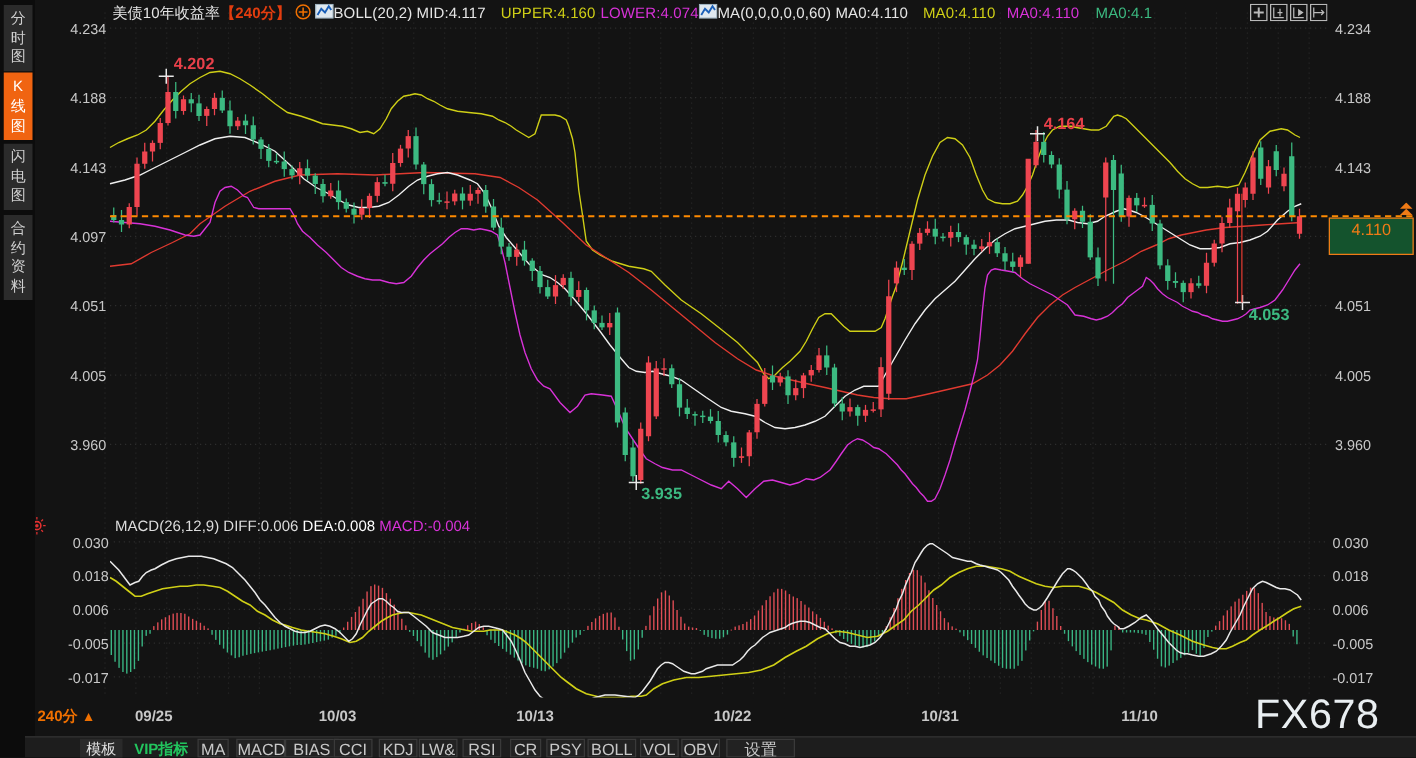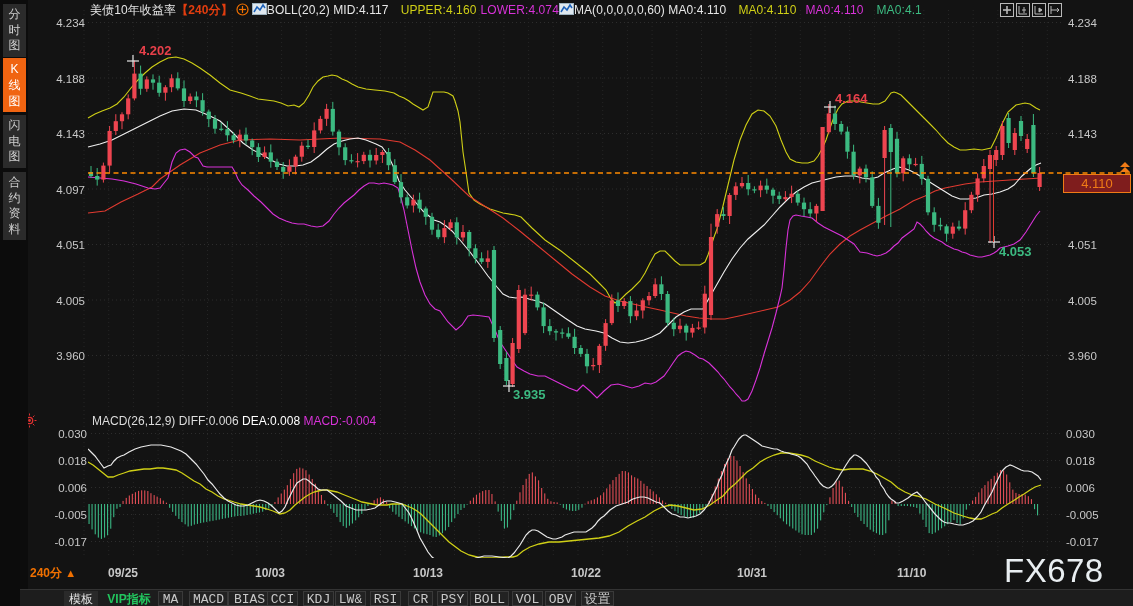--- a/index.html
+++ b/index.html
@@ -2,21 +2,21 @@
 <html><head><meta charset="utf-8"><style>
 *{margin:0;padding:0;box-sizing:border-box}
 body{width:1133px;height:606px;background:#131313;font-family:"Liberation Sans",sans-serif;position:relative;overflow:hidden}
 .abs{position:absolute}
 .hdr{font-size:12px;color:#e6e6e6;white-space:nowrap}
 .sidebar{position:absolute;left:0;top:0;width:28px;height:606px;background:#0c0c0c}
 .tab{position:absolute;left:3px;width:23px;background:#2b2b2b;color:#cfcfcf;font-size:12px;text-align:center;line-height:15.5px;padding:3px 0}
 .tab.act{background:#f06411;color:#fff}
 .timebar{position:absolute;left:0;top:565px;width:1133px;height:24px;color:#c8c8c8;font-size:12px;font-weight:bold}
 .toolbar{position:absolute;left:20px;top:589px;width:1113px;height:17px;background:#1d1d1d;border-top:1px solid #333;font-size:12px;color:#b8b8b8}
-.tbtn{position:absolute;top:1px;height:15px;line-height:15px;text-align:center;font-family:Liberation Mono, monospace;font-size:13px;color:#c8c8c8;border:1px solid #3a3a3a;background:#222}
+.tbtn{position:absolute;top:1px;height:15px;line-height:15px;text-align:center;font-family:Liberation Sans, sans-serif;font-size:13px;color:#c8c8c8;border:1px solid #3a3a3a;background:#222}
 </style></head><body>
 
 <svg class="abs" style="left:0;top:0" width="1133" height="606" viewBox="0 0 1133 606">
 <defs>
       <clipPath id="macdclip">
         <rect x="88" y="408" width="974" height="150"></rect>
       </clipPath>
     </defs>
 <g stroke="#2d2d2d" stroke-width="1" stroke-dasharray="1,3">
       <line x1="88" y1="22.5" x2="1062" y2="22.5"></line>
@@ -794,21 +794,21 @@
       <line x1="4" y1="11" x2="2.6" y2="12.4"></line>
     </g>
 </svg>
 
 <div class="sidebar"></div>
 <div class="tab" style="top:4px">分<br>时<br>图</div>
 <div class="tab act" style="top:58px;line-height:16px;padding:3px 0">K<br>线<br>图</div>
 <div class="tab" style="top:115px">闪<br>电<br>图</div>
 <div class="tab" style="top:172px">合<br>约<br>资<br>料</div>
 
-<div class="abs" style="left:1063px;top:174px;width:68px;height:19px;border:1px solid #f07b16;background:#7f1d1d;color:#f07b16;font-size:13px;text-align:center;line-height:18px">4.110</div>
+<div class="abs" style="left:1063px;top:174px;width:68px;height:30px;border:1px solid #f07b16;background:#14532d;color:#f07b16;font-size:13px;text-align:center;line-height:18px">4.110</div>
 <svg class="abs" style="left:1119px;top:162px" width="12" height="11" viewBox="0 0 12 11">
     <path d="M6 0 L11 5 H1 Z" fill="#f07b16"></path>
     <path d="M6 5 L11 10 H1 Z" fill="#f07b16"></path>
   </svg>
 
 <div class="timebar">
 <span class="abs" style="left:30px;color:#f07000">240分 <span style="font-size:11px">▲</span></span>
 <span class="abs" style="left:108px;top:1px">09/25</span>
 <span class="abs" style="left:255px;top:1px">10/03</span>
 <span class="abs" style="left:413px;top:1px">10/13</span>
@@ -827,14 +827,14 @@
     <div class="tbtn" style="left:208px;width:43px">BIAS</div>
     <div class="tbtn" style="left:247px;width:31px">CCI</div>
     <div class="tbtn" style="left:283px;width:31px">KDJ</div>
     <div class="tbtn" style="left:315px;width:31px">LW&amp;</div>
     <div class="tbtn" style="left:350px;width:31px">RSI</div>
     <div class="tbtn" style="left:388px;width:25px">CR</div>
     <div class="tbtn" style="left:417px;width:31px">PSY</div>
     <div class="tbtn" style="left:450px;width:39px">BOLL</div>
     <div class="tbtn" style="left:492px;width:31px">VOL</div>
     <div class="tbtn" style="left:525px;width:31px">OBV</div>
-    <div class="tbtn" style="left:561px;width:33px">设置</div>
+    <div class="tbtn" style="left:561px;width:55px">设置</div>
 </div>
 
 </body></html>

